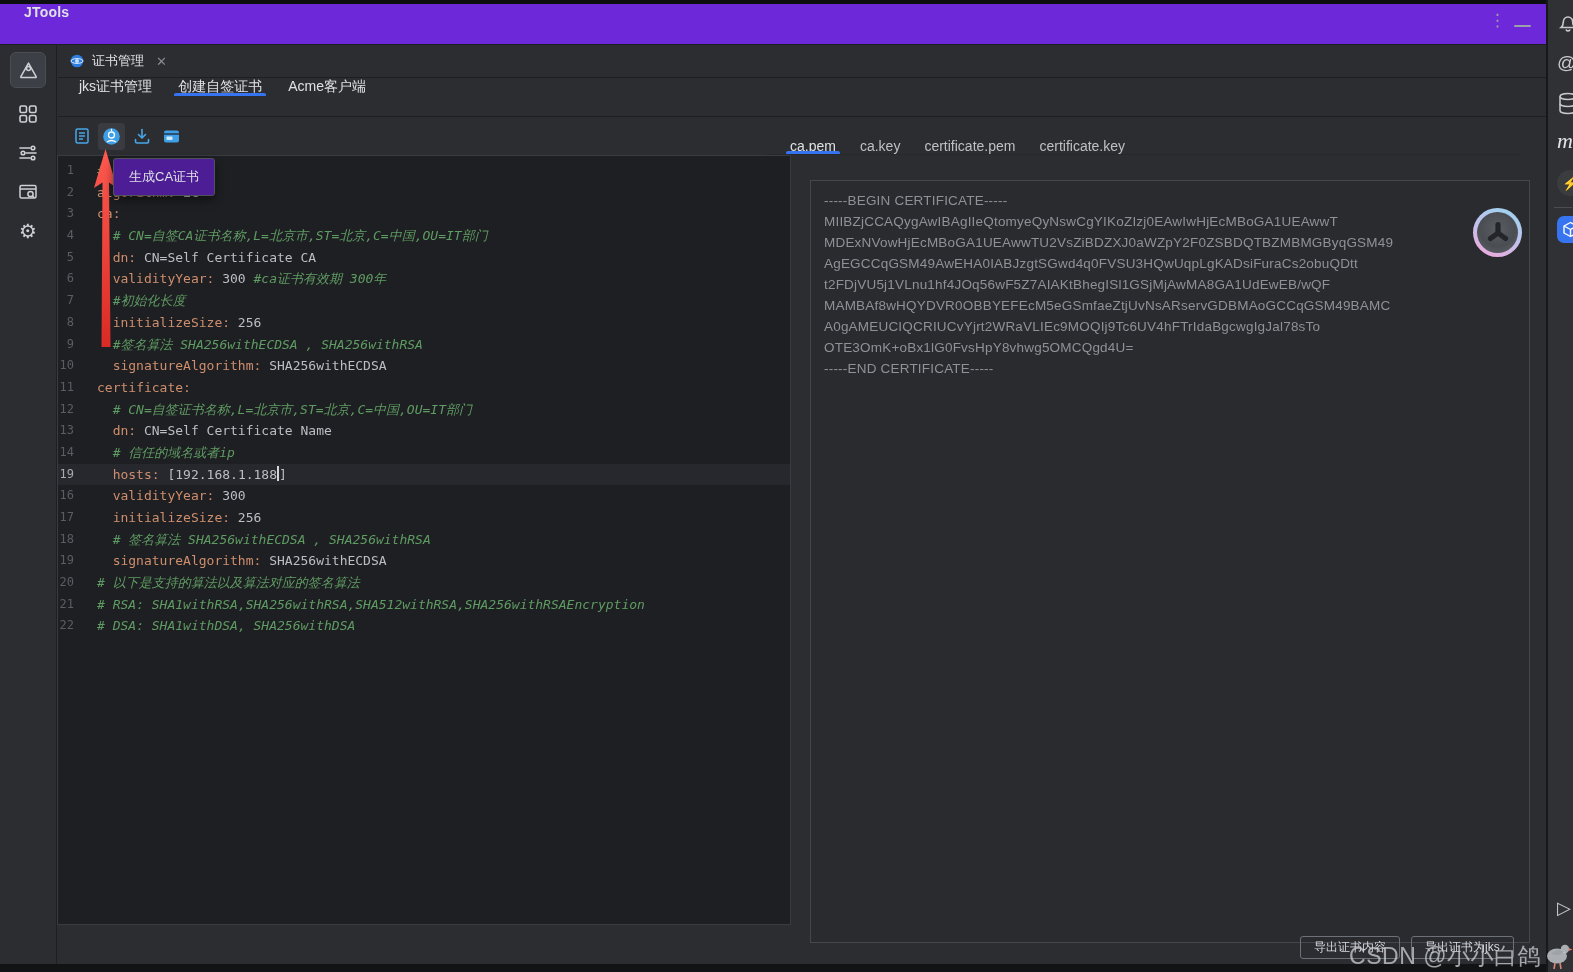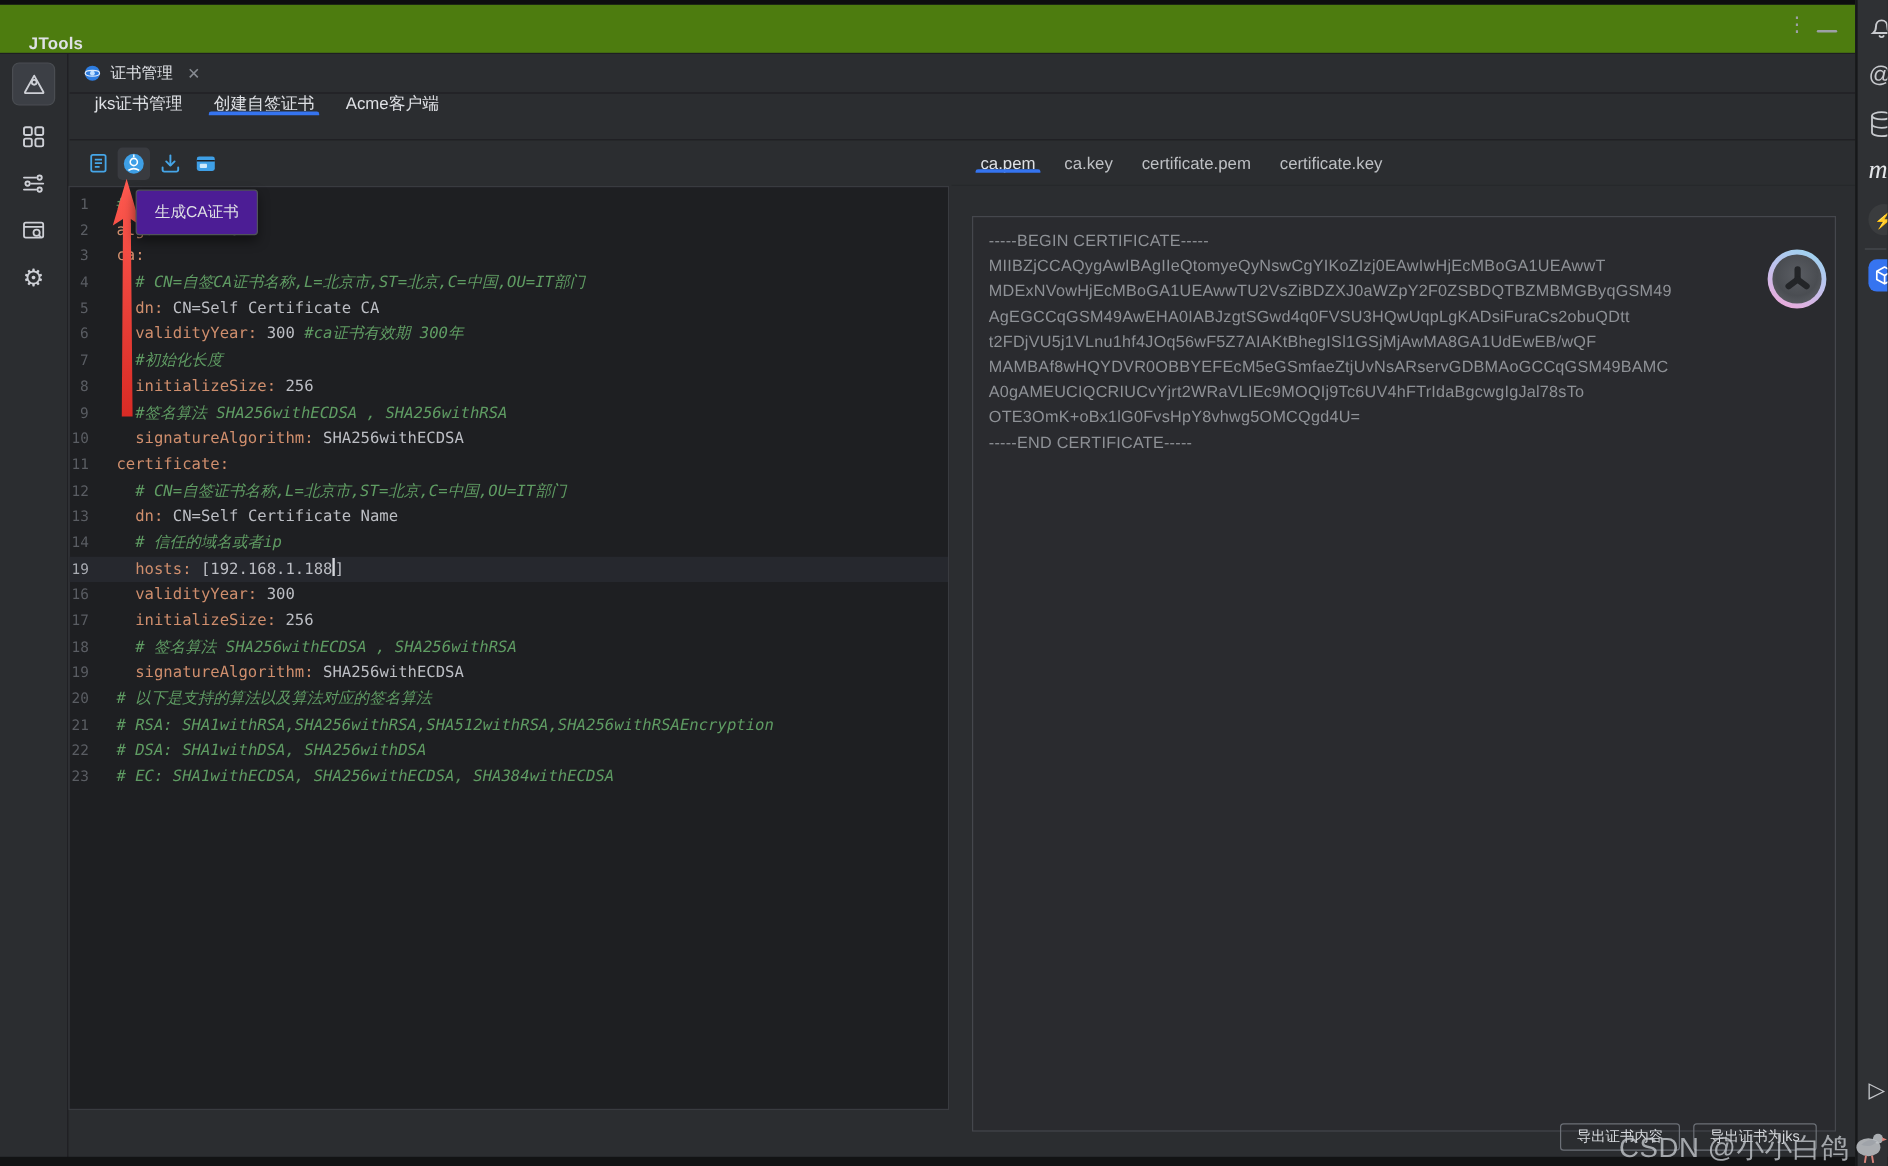--- a/index.html
+++ b/index.html
@@ -3,22 +3,22 @@
 <meta charset="utf-8">
 <style>
   html,body{margin:0;padding:0;}
   body{
     width:1573px;height:972px;position:relative;overflow:hidden;
     background:#2B2D30;font-family:"Liberation Sans",sans-serif;
     -webkit-font-smoothing:antialiased;
   }
   .top-strip{position:absolute;left:0;top:0;width:1546px;height:4px;background:#0D0E0F;}
   
-  .titlebar{position:absolute;left:0;top:4px;width:1546px;height:40px;background:#4d7c0f;
-    border-bottom:1px solid #1E1F22;display:flex;align-items:flex-end;}
+  .titlebar{position:absolute;left:0;top:4px;width:1546px;height:40px;background:#6d28d9;
+    border-bottom:1px solid #1E1F22;display:flex;align-items:flex-start;}
   .app-title{margin-left:24px;color:#DFE1E5;font-size:14px;font-weight:700;letter-spacing:.2px;}
   .kebab{position:absolute;left:1489px;top:10px;color:#9DA0A6;font-size:17px;line-height:22px;width:14px;text-align:center;}
   .minimize{position:absolute;left:1514px;top:25px;width:17px;height:2px;background:#9DA0A6;border-radius:1px;}
   
   .activitybar{position:absolute;left:0;top:45px;bottom:0;width:57px;background:#2B2D30;
     border-right:1px solid #1E1F22;display:flex;flex-direction:column;align-items:center;padding-top:7px;gap:13px;box-sizing:border-box;}
   .act-box{width:34px;height:34px;background:#3C3F45;border:1px solid #4A4D52;border-radius:6px;
     display:flex;align-items:center;justify-content:center;}
   .act-item{width:26px;height:26px;display:flex;align-items:center;justify-content:center;color:#CED0D6;}
   .gear-glyph{font-size:20px;color:#CED0D6;font-family:"DejaVu Sans",sans-serif;}
@@ -50,21 +50,21 @@
   .seg-key{color:#CF8E6D;}
   .seg-value{color:#BCBEC4;}
   .seg-comment{color:#5F9C63;font-style:italic;}
   .caret{display:inline-block;width:2px;height:15px;background:#D3D5DA;vertical-align:-2px;}
   
   .tooltip{position:absolute;left:113px;top:158px;height:36px;line-height:36px;padding:0 15px;
     background:#4c1d95;border:1px solid #50535A;border-radius:3px;color:#DFE1E5;font-size:13px;
     box-shadow:0 4px 10px rgba(0,0,0,.45);z-index:10;}
   .red-arrow{position:absolute;left:92px;top:149px;z-index:9;}
   
-  .right-tabs{position:absolute;left:793px;top:117px;width:753px;height:38px;display:flex;align-items:center;
+  .right-tabs{position:absolute;left:766px;top:117px;width:753px;height:38px;display:flex;align-items:flex-end;
     padding-left:12px;border-bottom:1px solid #26282B;box-sizing:border-box;}
   .rtab{position:relative;display:flex;align-items:center;padding:0 12px;color:#BEC0C4;font-size:14px;}
   .rtab.active{color:#DFE1E5;}
   .rtab.active::after{content:"";position:absolute;left:8px;right:8px;bottom:0;height:3px;background:#3574F0;border-radius:2px 2px 0 0;}
   .right-box{position:absolute;left:810px;top:180px;width:720px;height:763px;background:#2A2B2F;
     border:1px solid #45474D;box-sizing:border-box;padding:9px 13px;overflow:hidden;
     color:#8E9196;font-size:13.5px;line-height:21px;letter-spacing:.2px;}
   .cert-line{white-space:pre;}
   
   .footer-buttons{position:absolute;left:1300px;top:936px;display:flex;gap:11px;z-index:4;}
@@ -211,21 +211,20 @@
       <div class="code-line"><span class="gutter">13</span><span class="code-text ind1"><span class="seg-key">dn:</span><span class="seg-value"> CN=Self Certificate Name</span></span></div>
       <div class="code-line"><span class="gutter">14</span><span class="code-text ind1"><span class="seg-comment"># 信任的域名或者ip</span></span></div>
       <div class="code-line active"><span class="gutter">19</span><span class="code-text ind1"><span class="seg-key">hosts:</span><span class="seg-value"> [192.168.1.188</span><span class="caret"></span><span class="seg-value">]</span></span></div>
       <div class="code-line"><span class="gutter">16</span><span class="code-text ind1"><span class="seg-key">validityYear:</span><span class="seg-value"> 300</span></span></div>
       <div class="code-line"><span class="gutter">17</span><span class="code-text ind1"><span class="seg-key">initializeSize:</span><span class="seg-value"> 256</span></span></div>
       <div class="code-line"><span class="gutter">18</span><span class="code-text ind1"><span class="seg-comment"># 签名算法 SHA256withECDSA , SHA256withRSA</span></span></div>
       <div class="code-line"><span class="gutter">19</span><span class="code-text ind1"><span class="seg-key">signatureAlgorithm:</span><span class="seg-value"> SHA256withECDSA</span></span></div>
       <div class="code-line"><span class="gutter">20</span><span class="code-text"><span class="seg-comment"># 以下是支持的算法以及算法对应的签名算法</span></span></div>
       <div class="code-line"><span class="gutter">21</span><span class="code-text"><span class="seg-comment"># RSA: SHA1withRSA,SHA256withRSA,SHA512withRSA,SHA256withRSAEncryption</span></span></div>
       <div class="code-line"><span class="gutter">22</span><span class="code-text"><span class="seg-comment"># DSA: SHA1withDSA, SHA256withDSA</span></span></div>
-      <div class="code-line"><span class="gutter">23</span><span class="code-text"><span class="seg-comment"># EC: SHA1withECDSA, SHA256withECDSA, SHA384withECDSA</span></span></div>
     </div>
 </div>
 
 <svg class="red-arrow" width="28" height="200" viewBox="0 0 28 200">
   <defs>
     <linearGradient id="redg" x1="0" y1="0" x2="0" y2="1">
       <stop offset="0" stop-color="#FF5A50"></stop>
         <stop offset="1" stop-color="#D92B25"></stop>
     </linearGradient>
   </defs>

